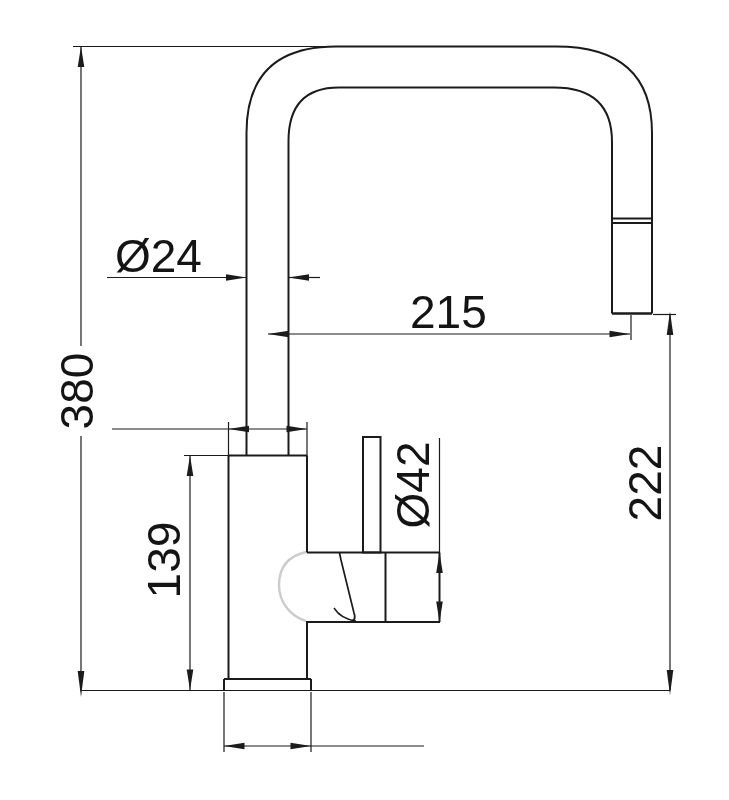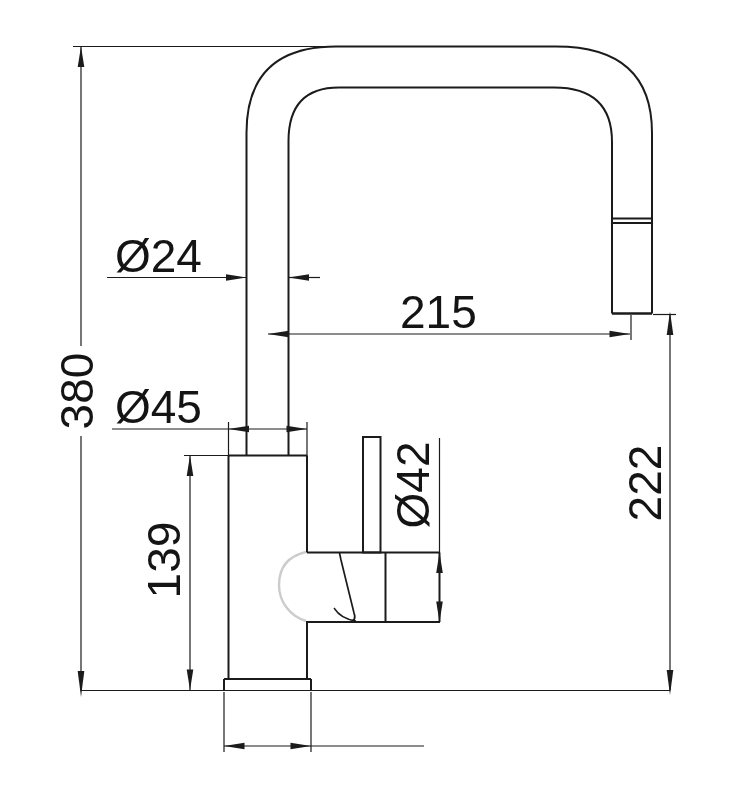--- a/index.html
+++ b/index.html
@@ -126,25 +126,24 @@
       <polygon points="439.5,552.5 436.2,573 442.8,573"></polygon>
       <polygon points="439.5,622 436.2,601.5 442.8,601.5"></polygon>
 
       <polygon points="224,746 244.5,742.7 244.5,749.3"></polygon>
       <polygon points="311,746 290.5,742.7 290.5,749.3"></polygon>
     </g>
   </svg>
 
   <div class="dim-label" style="left:115px; top:233px;">Ø24</div>
 
-  <div class="dim-label" style="left:400px; top:289px;">215</div>
+  <div class="dim-label" style="left:410px; top:289px;">215</div>
 
   <div class="dim-label rot" style="left:77px; top:391px;">380</div>
 
-  <div class="dim-label" style="left:115px; top:384px;">Ø45</div>
 
   <div class="dim-label rot" style="left:164px; top:560px;">139</div>
 
   <div class="dim-label rot" style="left:413px; top:485px;">Ø42</div>
 
   <div class="dim-label rot" style="left:645px; top:483px;">222</div>
 
 
 </div>
 

